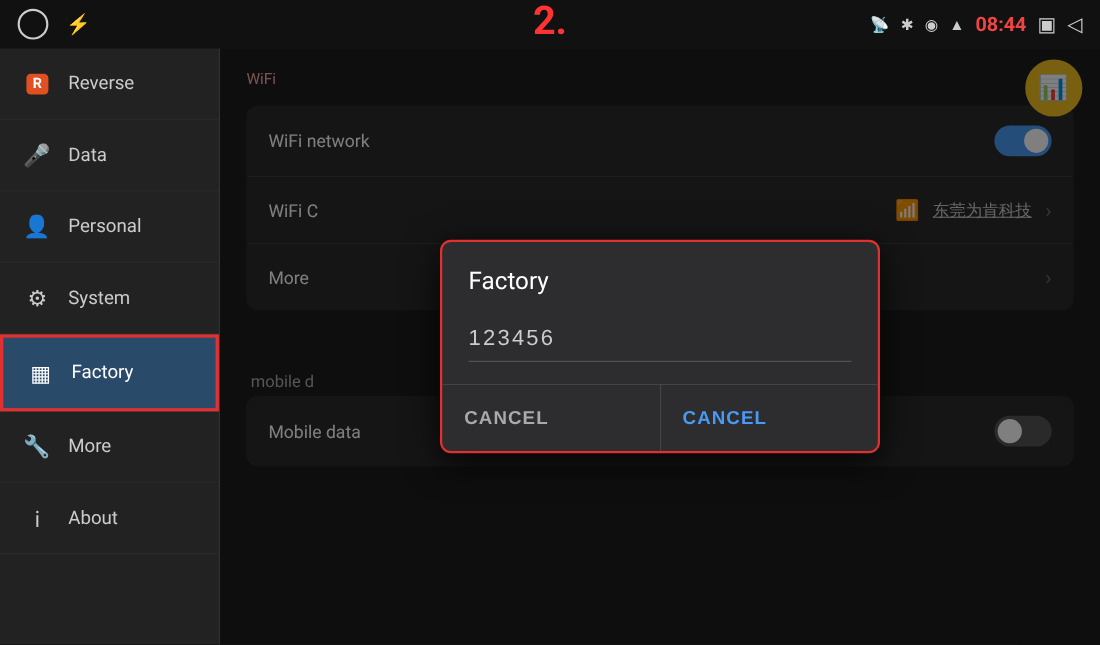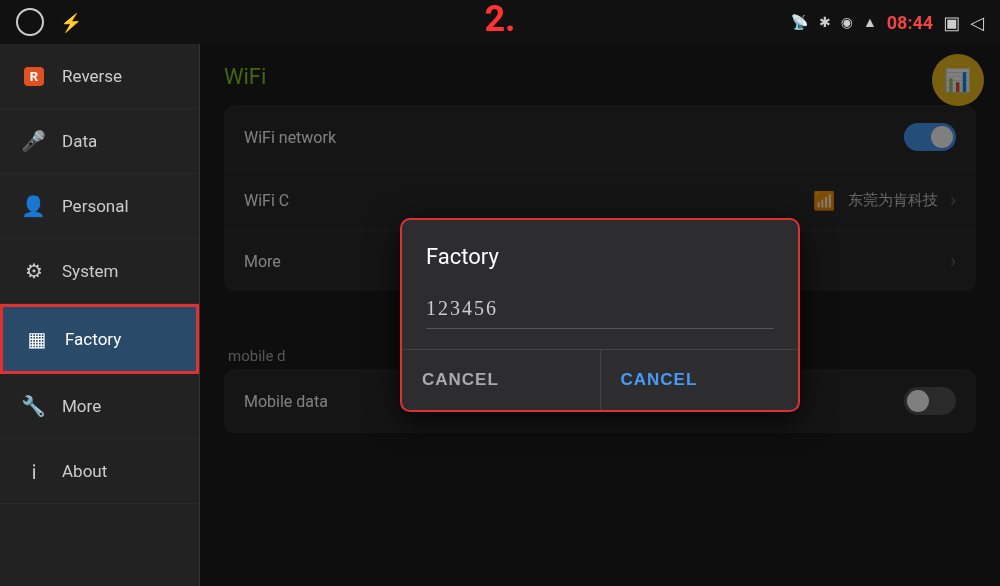--- a/index.html
+++ b/index.html
@@ -110,22 +110,22 @@
     
     .content-area {
       flex: 1;
       background: #1c1c1e;
       padding: 20px 24px;
       overflow-y: auto;
       position: relative;
     }
 
     .section-title {
-      font-size: 22px;
-      color: #84cc16;
+      font-size: 14px;
+      color: #fca5a5;
       margin-bottom: 16px;
     }
 
     
     .settings-card {
       background: #2a2a2c;
       border-radius: 10px;
       margin-bottom: 16px;
       overflow: hidden;
     }
@@ -149,20 +149,21 @@
       margin-top: 3px;
     }
     .settings-row-right {
       display: flex;
       align-items: center;
       gap: 12px;
     }
     .wifi-name {
       font-size: 15px;
       color: #ccc;
+      text-decoration: underline;
     }
 
     
     .toggle {
       width: 52px;
       height: 28px;
       border-radius: 14px;
       background: #4a9af5;
       position: relative;
       cursor: pointer;
@@ -237,21 +238,20 @@
     .dialog-input {
       width: 100%;
       background: transparent;
       border: none;
       border-bottom: 1px solid #555;
       color: #ccc;
       font-size: 20px;
       padding: 8px 0;
       outline: none;
       letter-spacing: 2px;
-      font-family: Liberation Serif, serif;
     }
     .dialog-buttons {
       display: flex;
       border-top: 1px solid #444;
     }
     .dialog-btn {
       flex: 1;
       padding: 20px;
       text-align: left;
       font-size: 17px;

